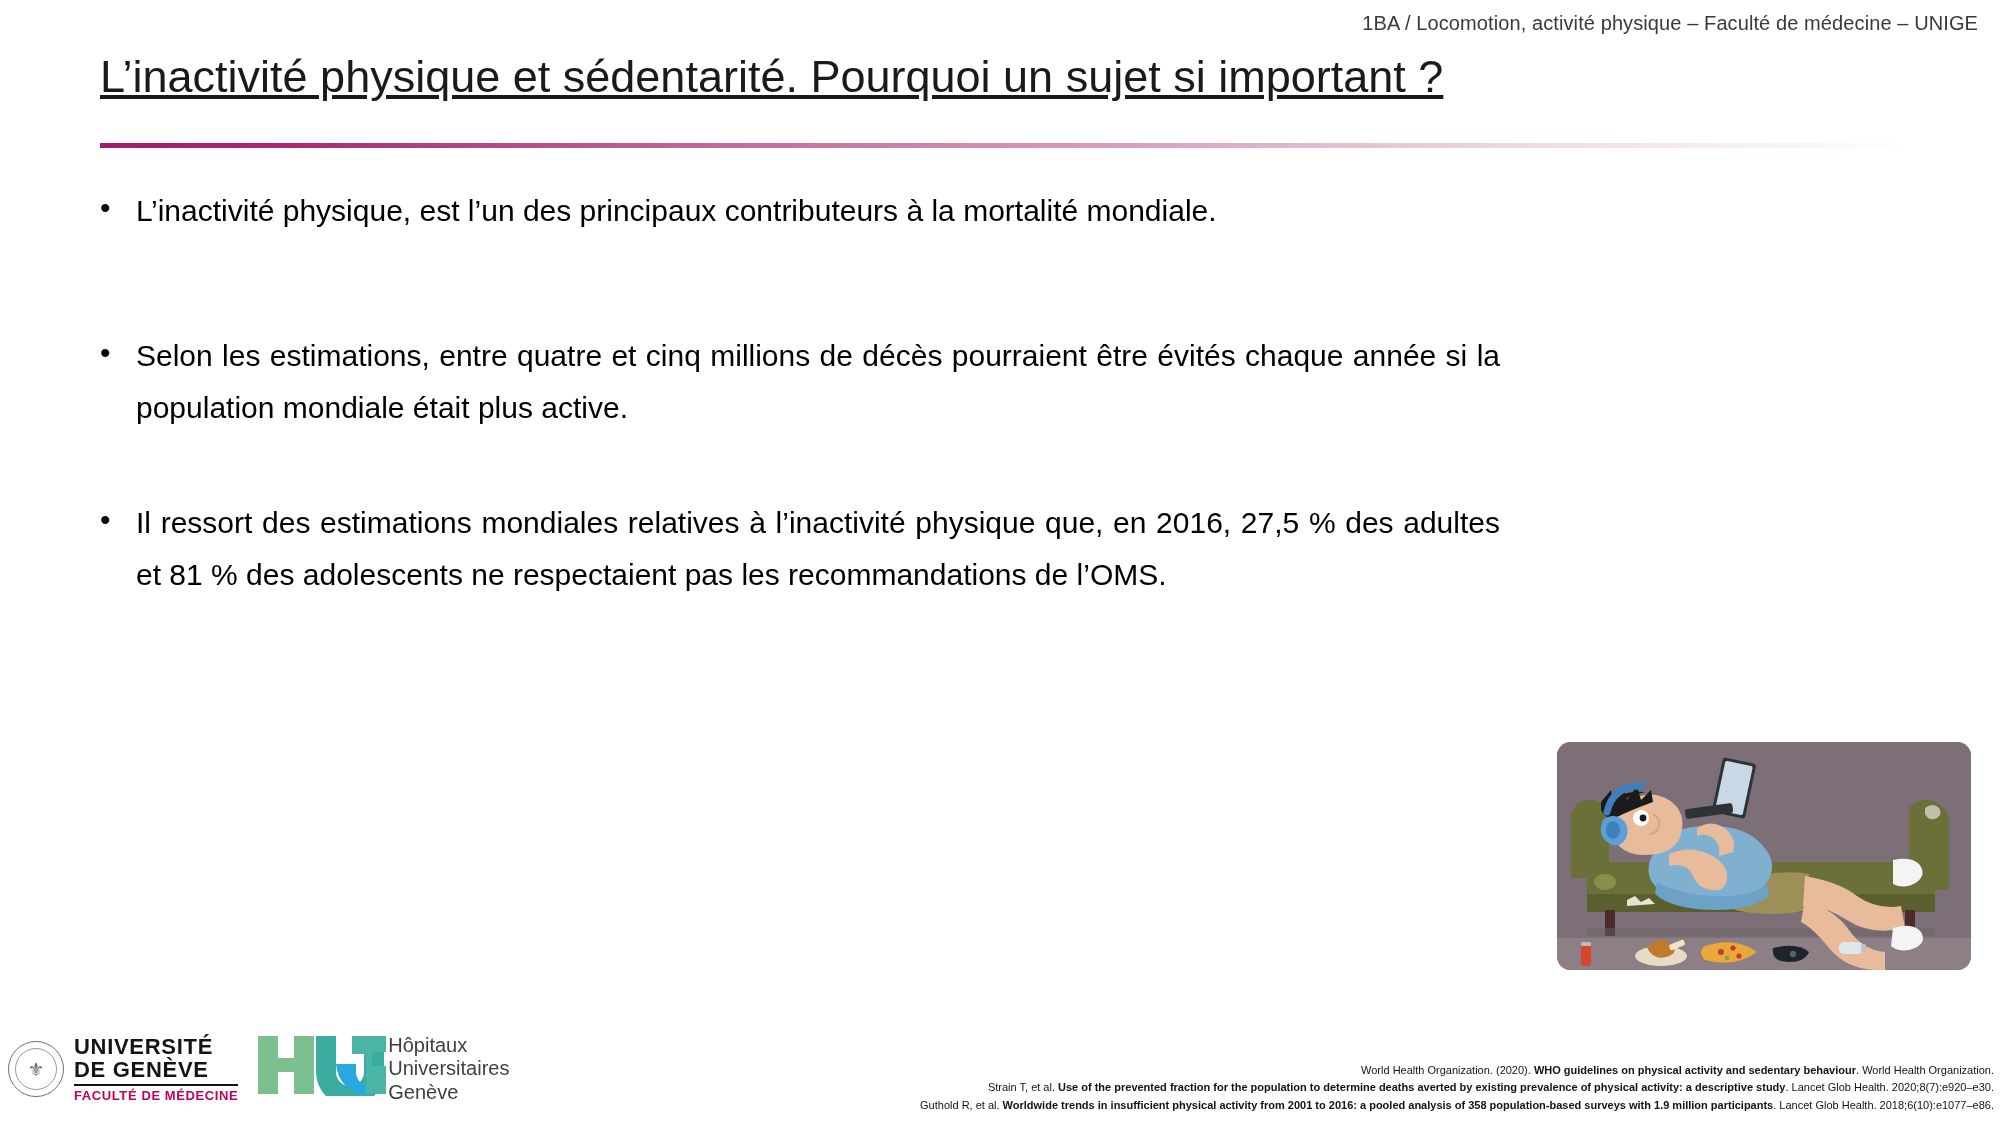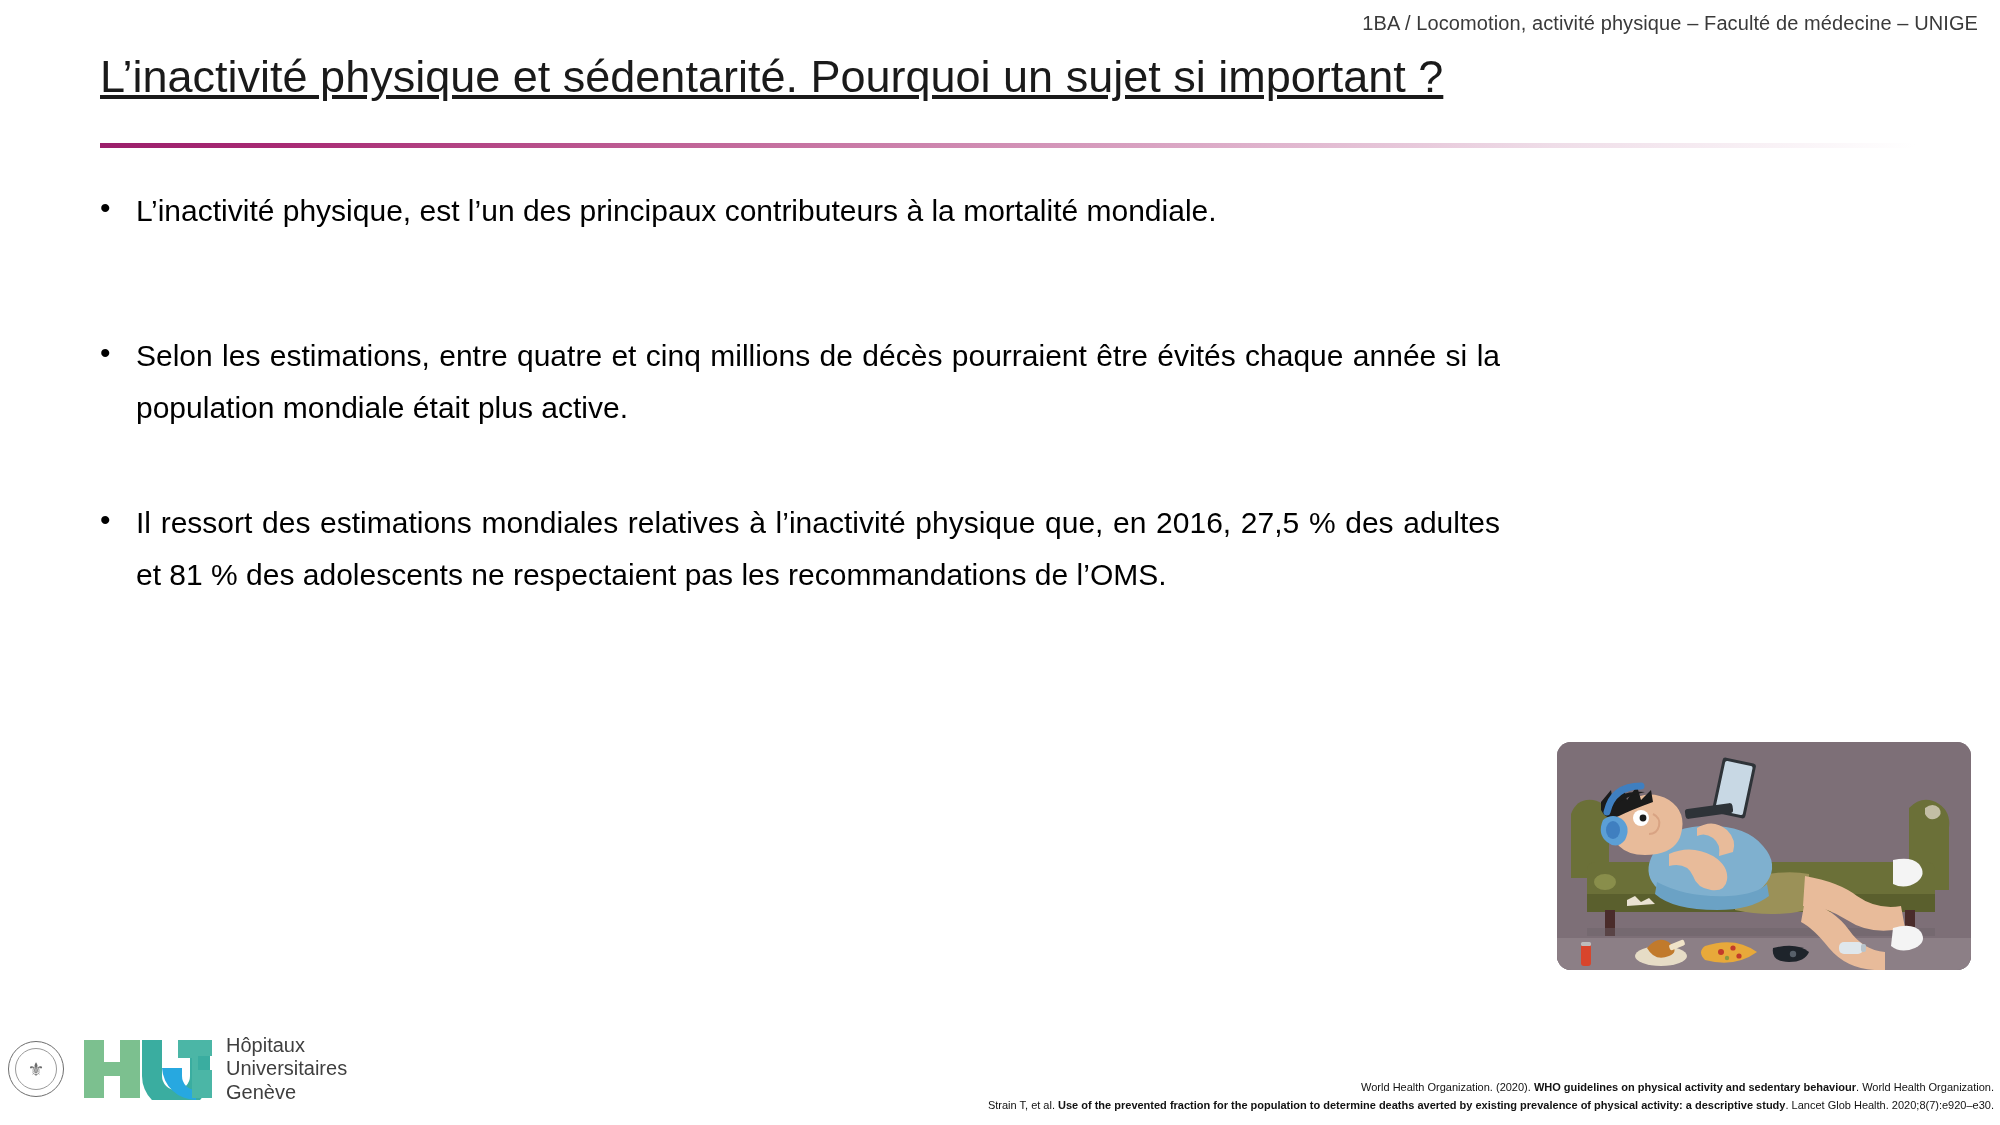--- a/index.html
+++ b/index.html
@@ -162,22 +162,21 @@
   }
   #unige-faculty {
     font-size: 13px;
     font-weight: 700;
     letter-spacing: 0.6px;
     color: #c2005a;
     text-align: center;
   }
   #hug-logo {
     display: flex;
-    align-items: center;
-    gap: 12px;
+    gap: 0;
   }
   #hug-mark { display:block; }
   #hug-words {
     font-size: 20px;
     line-height: 1.18;
     color: #3f3f3f;
   }
 </style>
 </head>
 <body>
@@ -278,27 +277,36 @@
   </svg>
 </div>
 
 <div id="references">
   <div class="ref-line">
     <span>World Health Organization. (2020). </span><b>WHO guidelines on physical activity and sedentary behaviour</b><span>. World Health Organization.</span>
   </div>
   <div class="ref-line">
     <span>Strain T, et al. </span><b>Use of the prevented fraction for the population to determine deaths averted by existing prevalence of physical activity: a descriptive study</b><span>. Lancet Glob Health. 2020;8(7):e920–e30.</span>
   </div>
+  <div class="ref-line">
+    <span>Guthold R, et al. </span><b>Worldwide trends in insufficient physical activity from 2001 to 2016: a pooled analysis of 358 population-based surveys with 1.9 million participants</b><span>. Lancet Glob Health. 2018;6(10):e1077–e86.</span>
+  </div>
 </div>
 
 <div id="logos">
 
   <div id="unige-logo">
     <div id="unige-seal">
       <div id="unige-seal-eagle">⚜</div>
+    </div>
+    <div id="unige-wordmark">
+      <div class="unige-line">UNIVERSITÉ</div>
+      <div class="unige-line">DE GENÈVE</div>
+      <div id="unige-divider"></div>
+      <div id="unige-faculty">FACULTÉ DE MÉDECINE</div>
     </div>
   </div>
 
   <div id="hug-logo">
     <svg id="hug-mark" width="132" height="62" viewBox="0 0 132 62" xmlns="http://www.w3.org/2000/svg">
       <path d="M2 2 h20 v22 h16 V2 h20 v58 H38 V38 H22 v22 H2 z" fill="#7cc08f"></path>
       <path d="M60 2 h20 v36 a14 14 0 0 0 28 0 V2 h20 v36 a34 34 0 0 1 -68 0 z" fill="#3aada0"></path>
       <path d="M80 30 h20 v8 a14 14 0 0 0 14 14 v10 a34 34 0 0 1 -34 -32 z" fill="#27a8e0"></path>
       <path d="M96 2 h34 v16 h-14 v14 h14 v28 h-20 V20 h-14 z" fill="#4bb6a6"></path>
     </svg>

